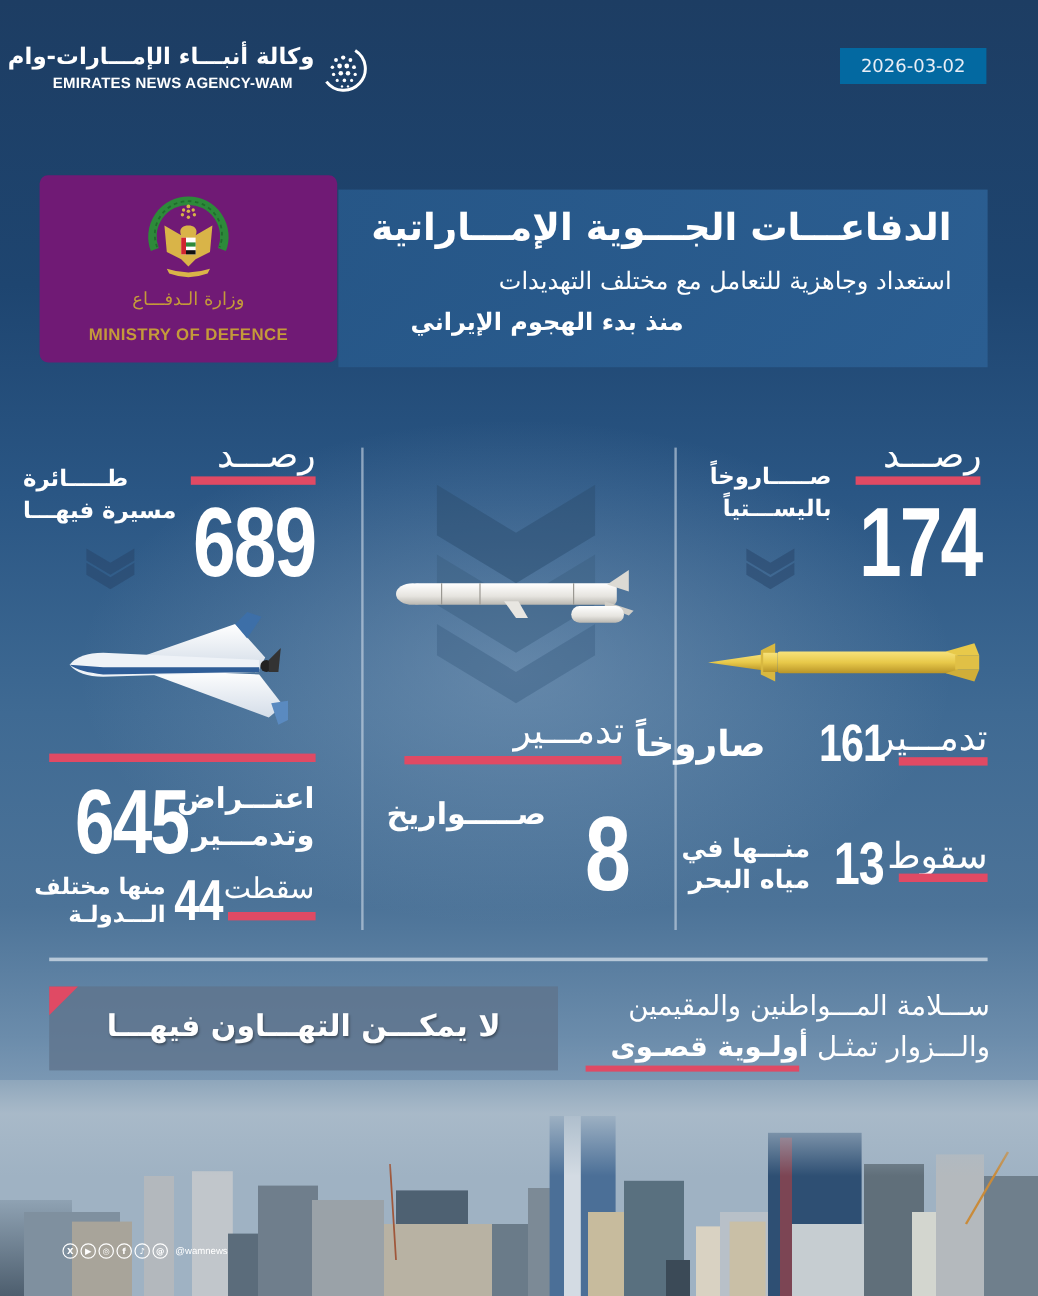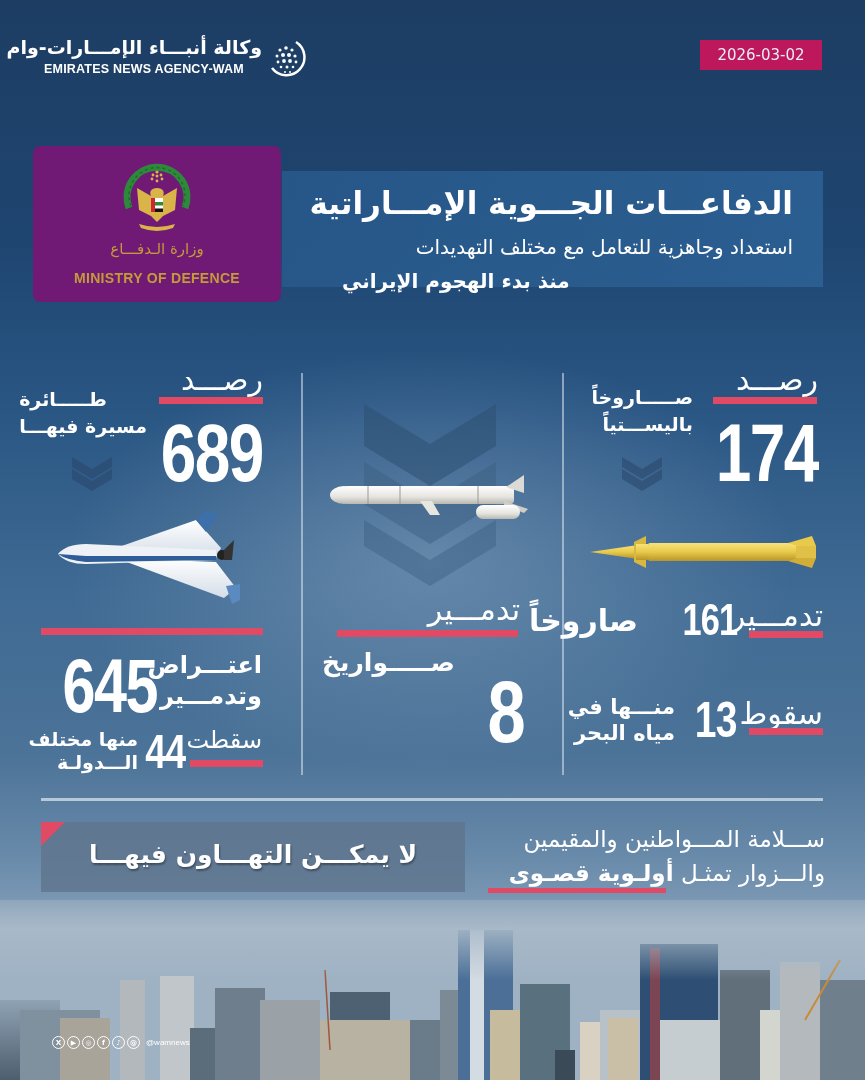--- a/index.html
+++ b/index.html
@@ -12,30 +12,30 @@
       radial-gradient(ellipse 520px 300px at 430px 560px, rgba(150,175,200,0.45), rgba(0,0,0,0) 70%),
       linear-gradient(180deg, #1d3d63 0%, #1e4570 22%, #2a5684 38%, #3f6a93 55%, #4c7398 70%, #6b8cab 80%, #8fa7be 88%, #8ea6bb 100%);
   }
   .abs { position: absolute; }
 
   
   .wam-logo { left: 44px; top: 34px; width: 270px; height: 50px; }
   .wam-globe { position: absolute; left: 222px; top: 4px; width: 40px; height: 40px; }
   .wam-ar { position: absolute; right: 52px; top: 2px; font-size: 19px; font-weight: bold; direction: rtl; white-space: nowrap; letter-spacing: 0.3px; }
   .wam-en { position: absolute; left: 0; top: 28px; font-family: "Liberation Sans", sans-serif; font-size: 12.5px; font-weight: bold; letter-spacing: 0.2px; white-space: nowrap; }
-  .date-badge { left: 700px; top: 40px; width: 122px; height: 30px; background: #be185d; color: #e8eef6; font-size: 15px; display: flex; align-items: center; justify-content: center; font-family: "DejaVu Sans", sans-serif; }
+  .date-badge { left: 700px; top: 40px; width: 122px; height: 30px; background: #0369a1; color: #e8eef6; font-size: 15px; display: flex; align-items: center; justify-content: center; font-family: "DejaVu Sans", sans-serif; }
 
   
   .mod-card { left: 33px; top: 146px; width: 248px; height: 156px; background: #701a75; border-radius: 7px; }
   .mod-emblem { position: absolute; left: 88px; top: 12px; width: 72px; height: 76px; }
   .mod-ar { position: absolute; left: 0; right: 0; top: 94px; text-align: center; color: #c49a3a; font-size: 15px; direction: rtl; }
   .mod-en { position: absolute; left: 0; right: 0; top: 124px; text-align: center; color: #c49a3a; font-family: "Liberation Sans", sans-serif; font-size: 14px; font-weight: bold; letter-spacing: 0.3px; }
 
   
-  .title-panel { left: 282px; top: 171px; width: 541px; height: 116px; background: linear-gradient(90deg, rgba(40,90,140,0.85), rgba(44,96,148,0.9)); }
+  .title-panel { left: 282px; top: 158px; width: 541px; height: 148px; background: linear-gradient(90deg, rgba(40,90,140,0.85), rgba(44,96,148,0.9)); }
   .title-main { position: absolute; right: 30px; top: 14px; font-size: 31px; font-weight: bold; direction: rtl; white-space: nowrap; }
   .title-sub { position: absolute; right: 30px; top: 64px; font-size: 20px; direction: rtl; white-space: nowrap; }
   .title-sub2 { position: absolute; right: 0; left: 0; top: 98px; text-align: left; font-size: 20px; font-weight: bold; direction: rtl; padding-left: 40px; margin-left: 20px; }
 
   
   .vline { width: 2px; background: rgba(220,230,240,0.55); }
   .hline { height: 3px; background: rgba(215,225,235,0.75); }
 
   .red-bar { position: absolute; height: 7px; background: #e04a64; }
 
@@ -189,21 +189,21 @@
     <path d="M176 26 L200 34 L196 38 L176 30Z" fill="#cfcdc7"></path>
     <path d="M92 26 L104 26 L112 40 L102 40Z" fill="#e8e6e1"></path>
     <rect x="148" y="30" width="44" height="14" rx="7" fill="url(#wm)"></rect>
     <line x1="40" y1="11" x2="40" y2="29" stroke="#9a9892" stroke-width="1"></line>
     <line x1="72" y1="11" x2="72" y2="29" stroke="#9a9892" stroke-width="1"></line>
     <line x1="150" y1="11" x2="150" y2="29" stroke="#9a9892" stroke-width="1"></line>
   </svg>
   <div class="label-thin" style="right:345px; top:592px;">تدمـــير</div>
   <div class="red-bar" style="left:337px; top:630px; width:181px;"></div>
   <div class="mid-num" style="right:340px; top:668px; font-size:88px; transform-origin:right top;">8</div>
-  <div class="desc" style="right:410px; top:646px; font-size:25px; line-height:1.35;">
+  <div class="desc" style="right:410px; top:662px; font-size:25px; line-height:1.35;">
     <div>صـــــواريخ</div>
   </div>
 </section>
 
 <section>
   <div class="label-thin" style="right:602px; top:362px;">رصـــد</div>
   <div class="red-bar" style="left:159px; top:397px; width:104px;"></div>
   <div class="big-num" style="right:602px; top:412px;">689</div>
   <div class="desc" style="right:718px; top:386px; text-align:left;">
     <div>طـــــائرة</div>

